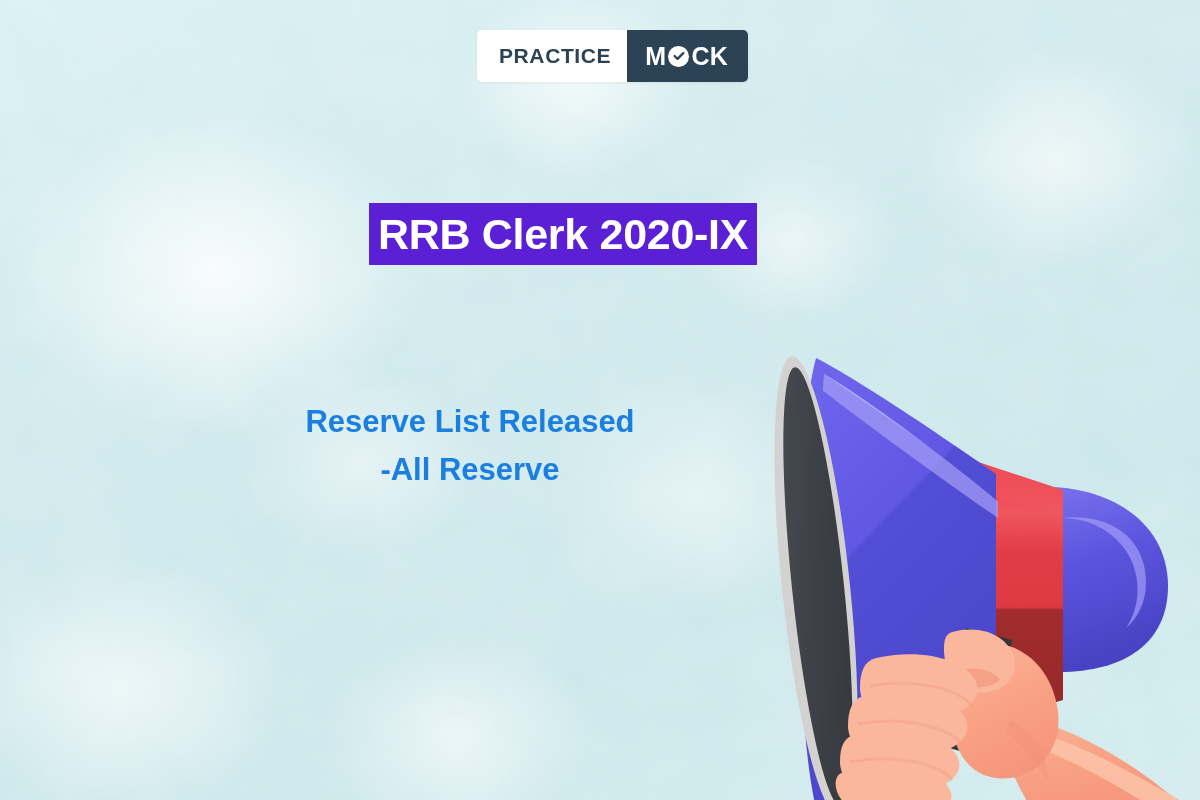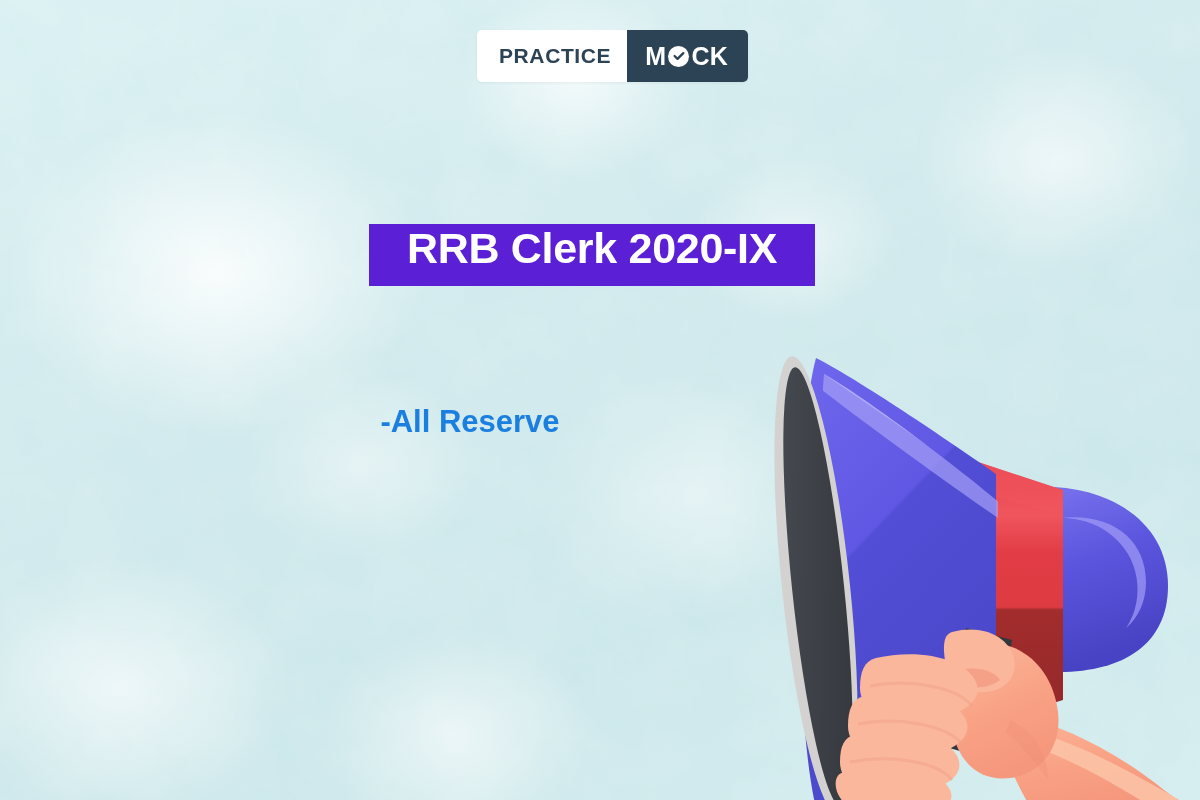--- a/index.html
+++ b/index.html
@@ -82,26 +82,26 @@
     height: 21px;
     border-radius: 50%;
     background: #ffffff;
     margin: 0 1px;
   }
 
   
   .title-banner {
     position: absolute;
     left: 369px;
-    top: 224px;
-    width: 446px;
+    top: 203px;
+    width: 388px;
     height: 62px;
     background: #5b1fd6;
     display: flex;
-    align-items: flex-start;
+    align-items: center;
     justify-content: center;
   }
   .title-banner .title-text {
     color: #ffffff;
     font-size: 43px;
     font-weight: bold;
     letter-spacing: -0.3px;
     white-space: nowrap;
   }
 
@@ -163,20 +163,21 @@
       </span>
       <span class="ck-letters">CK</span>
     </div>
   </div>
 
   <div class="title-banner">
     <span class="title-text">RRB Clerk 2020-IX</span>
   </div>
 
   <div class="subtitle">
+    <span class="line">Reserve List Released</span>
     <span class="line">-All Reserve</span>
   </div>
 
   <svg class="megaphone-art" viewBox="0 0 450 470" aria-hidden="true">
     <defs>
       <linearGradient id="coneGrad" x1="0" y1="0" x2="0.45" y2="1">
         <stop offset="0%" stop-color="#6f67ec"></stop>
         <stop offset="45%" stop-color="#6058e4"></stop>
         <stop offset="46%" stop-color="#524ed6"></stop>
         <stop offset="100%" stop-color="#4a47c8"></stop>

